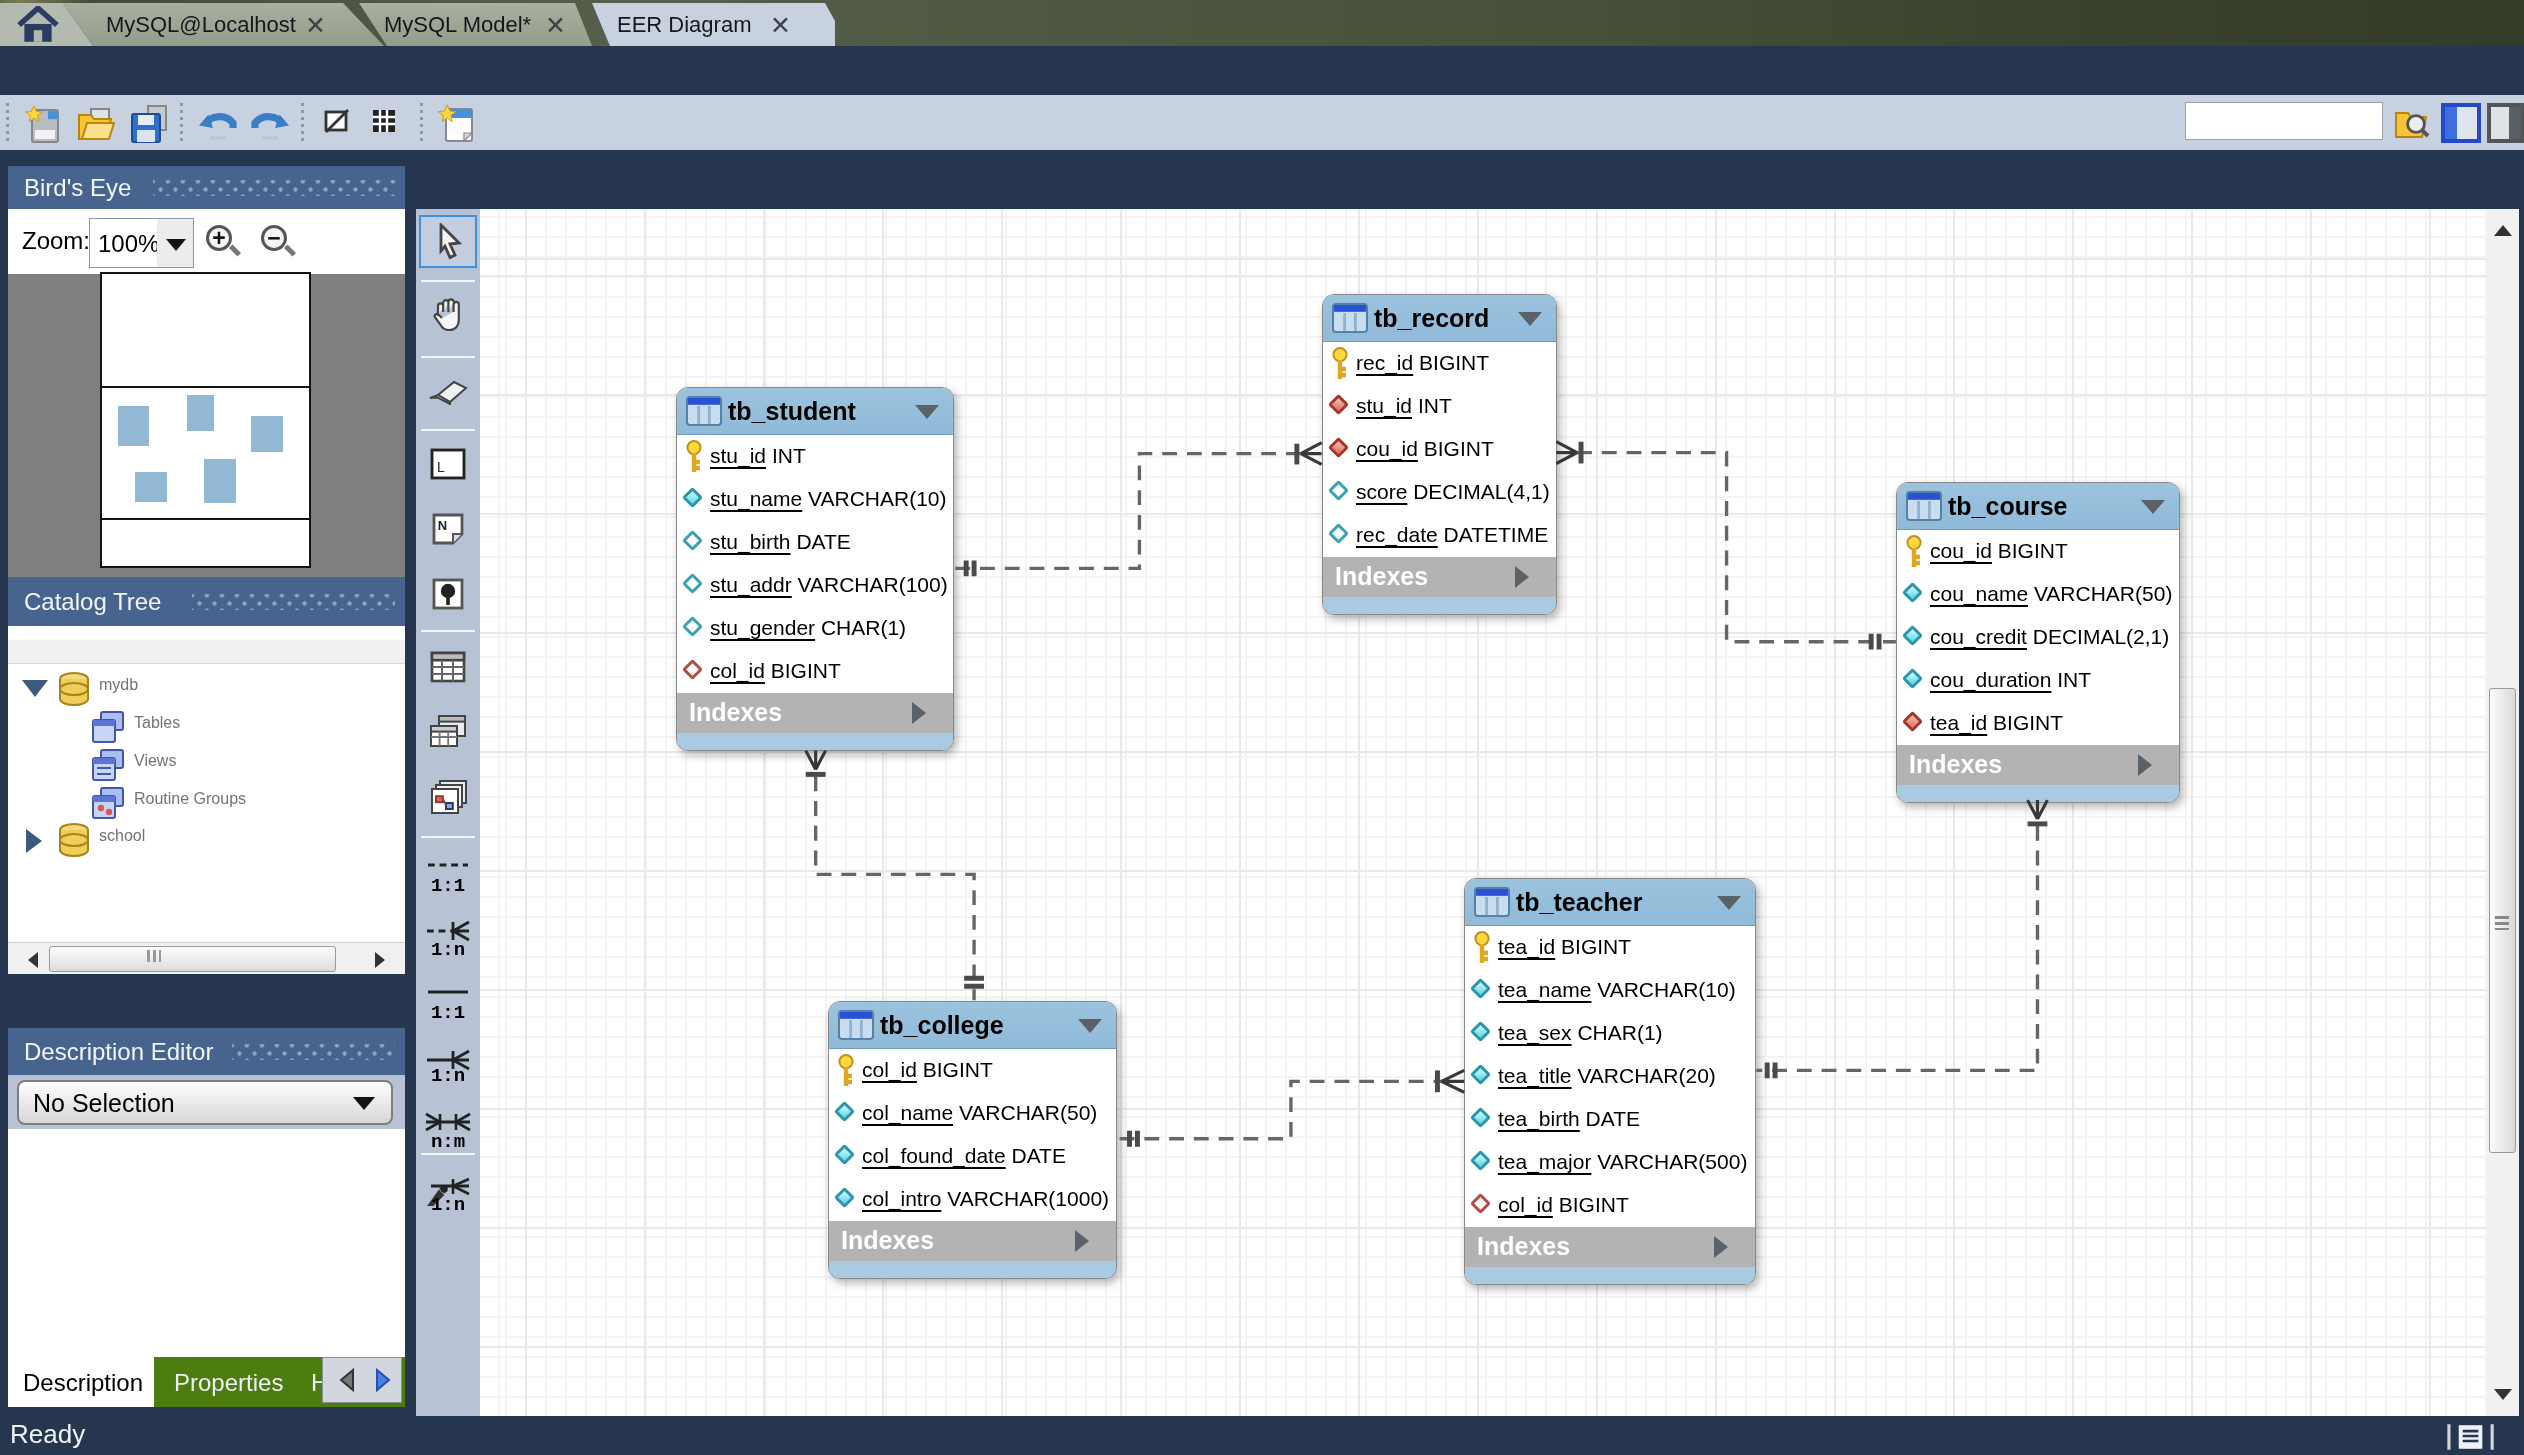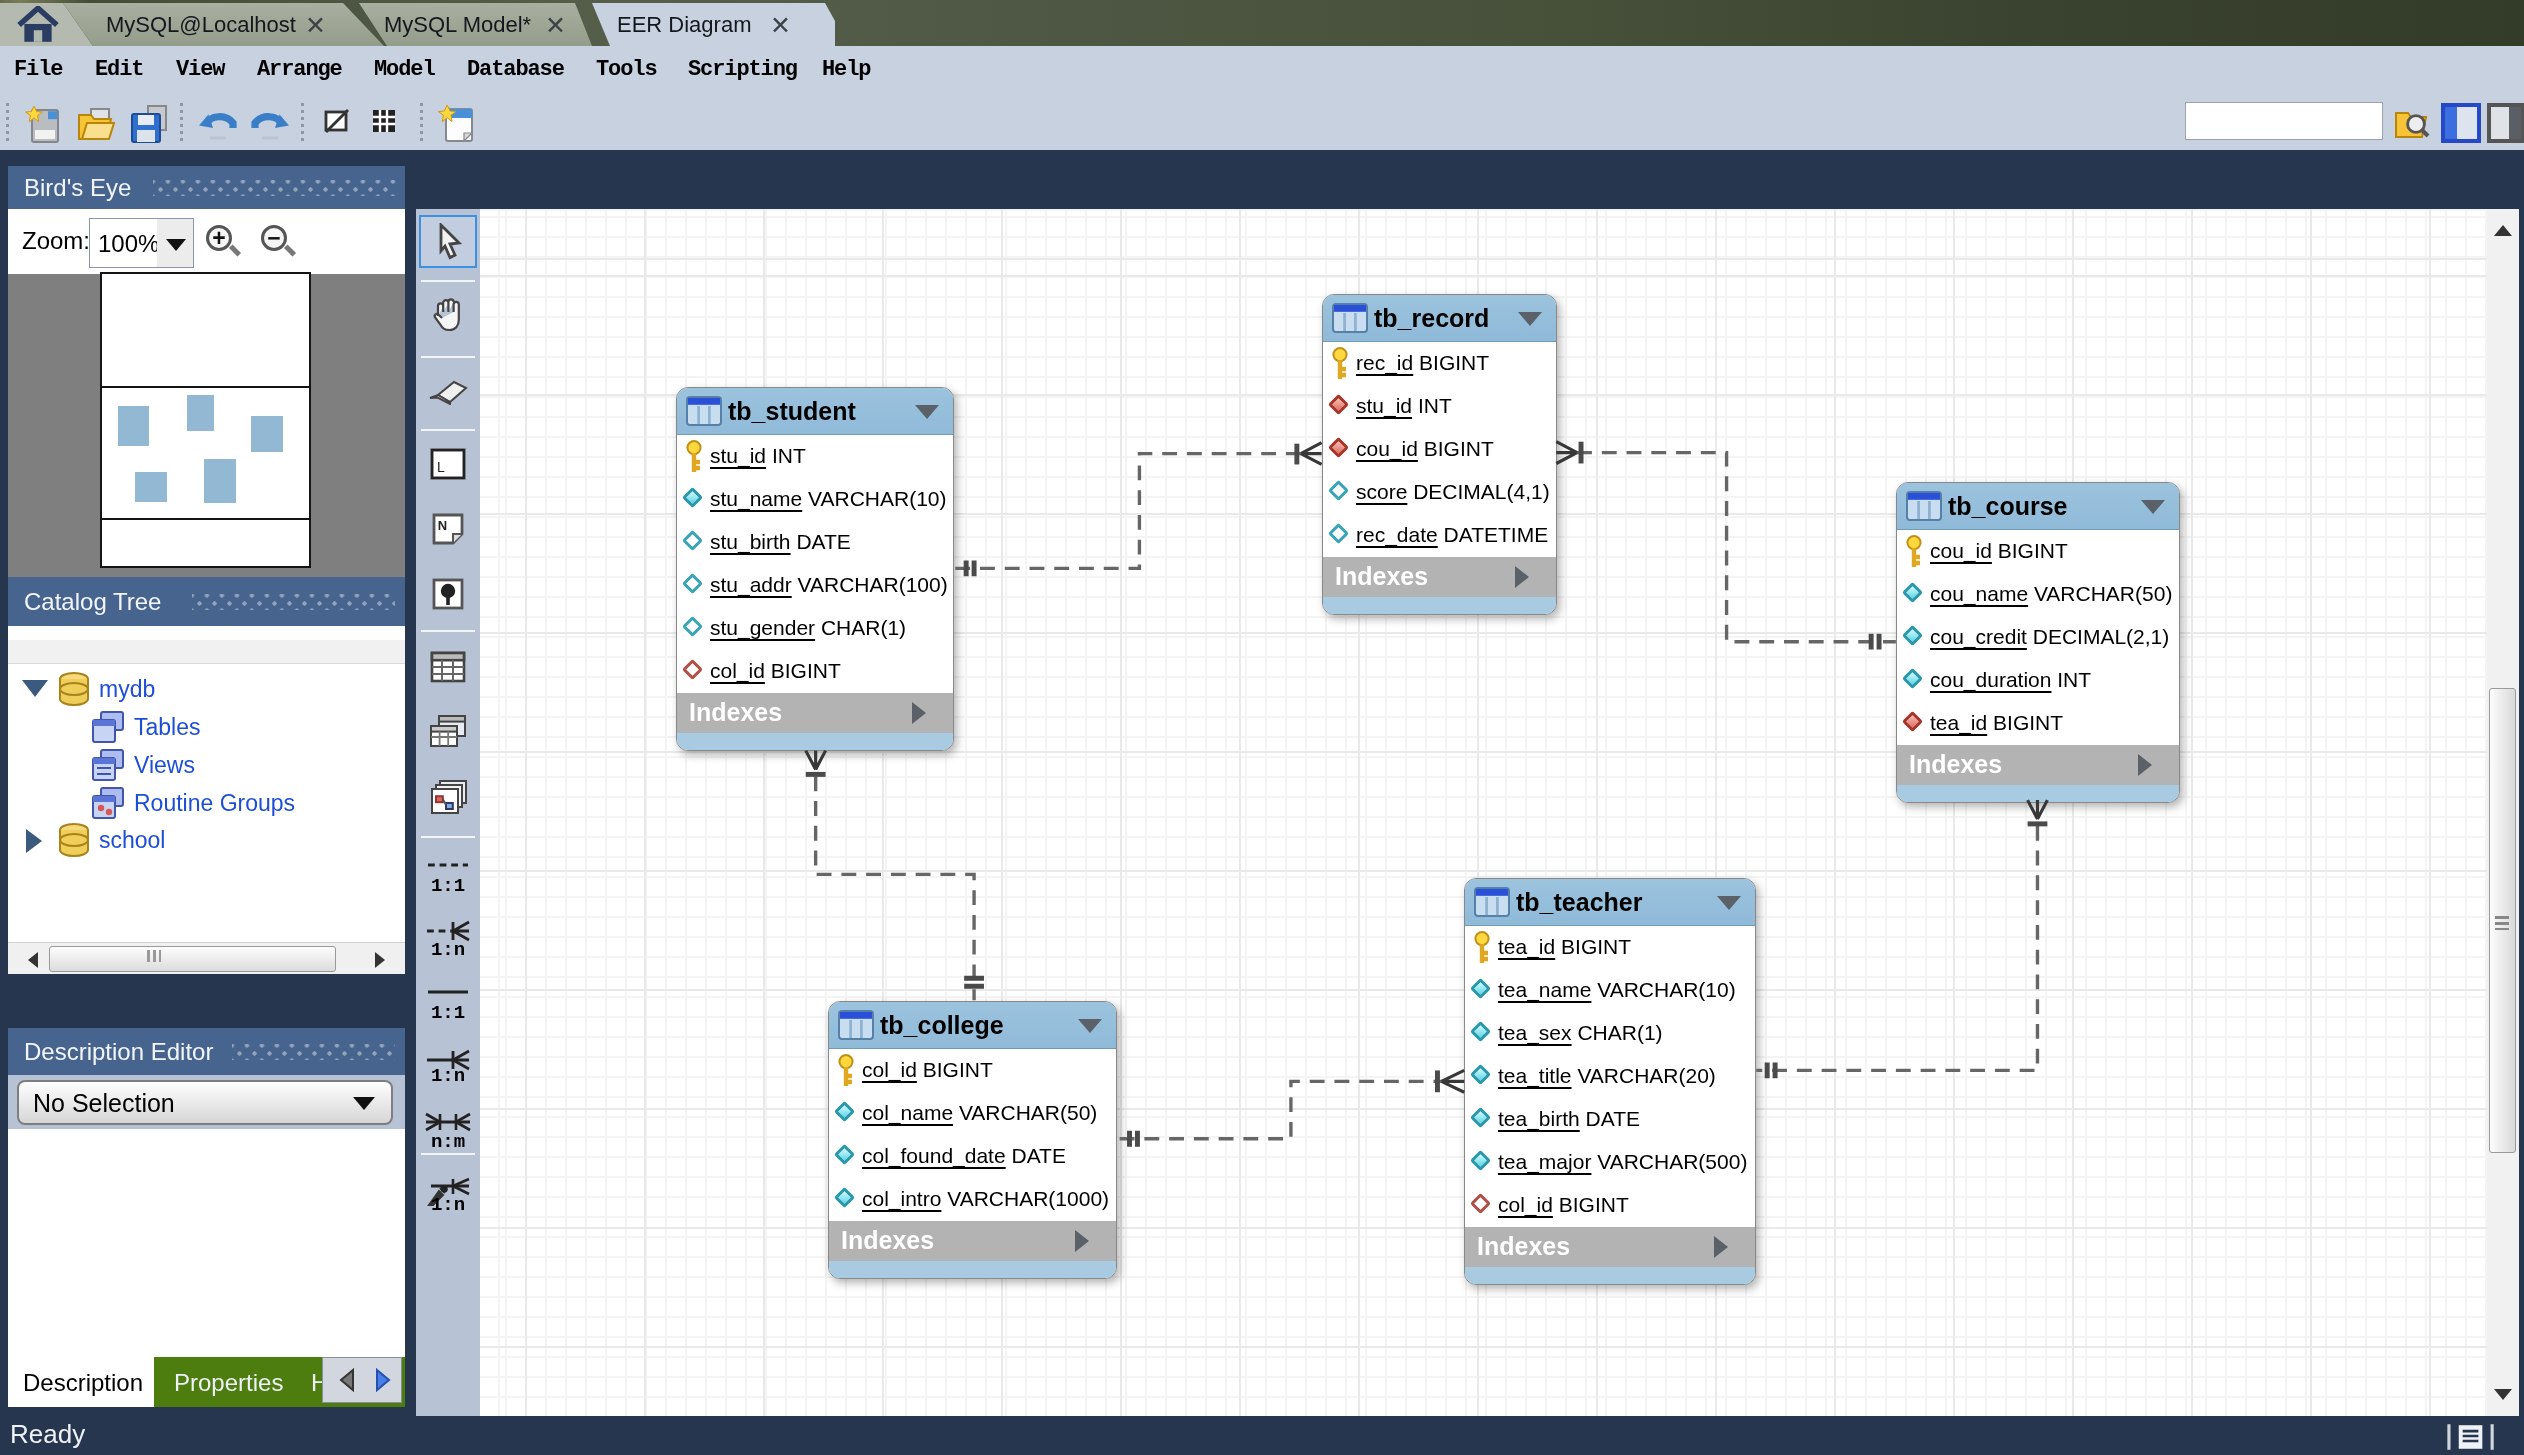--- a/index.html
+++ b/index.html
@@ -52,21 +52,21 @@
 
 #preview { position:absolute; left:0; top:108px; width:397px; height:303px; background:#7f7f7f; }
 #pbox { position:absolute; left:92px; top:-2px; width:211px; height:296px; background:#fff; border:2px solid #141414; }
 #pbox .d1 { position:absolute; left:0; top:112px; width:100%; height:2px; background:#141414; }
 #pbox .d2 { position:absolute; left:0; top:244px; width:100%; height:2px; background:#141414; }
 #pbox i { position:absolute; background:#92b8d4; }
 
 #cat-head { top:411px; height:50px; }
 #tree { position:absolute; left:0; top:460px; width:397px; height:316px; background:#fff; }
 #tree .strip { position:absolute; left:0; top:14px; width:100%; height:24px; background:#f1f1f1; border-bottom:1px solid #d8d8d8; }
-.trow { position:absolute; left:0; width:100%; height:39px; font-size:23px; color:#1d4ed8; }
+.trow { position:absolute; left:0; width:100%; height:39px; font-size:16px; color:#737373; }
 .trow .tx { position:absolute; top:6px; }
 .tri { position:absolute; width:0; height:0; }
 .tri.down { border-left:13px solid transparent; border-right:13px solid transparent; border-top:17px solid #3c5a7d; }
 .tri.right { border-top:12px solid transparent; border-bottom:12px solid transparent; border-left:16px solid #3c5a7d; }
 
 #hscroll { position:absolute; left:0; top:776px; width:397px; height:32px; background:#f0f0f0; border-top:1px solid #d0d0d0; }
 #hscroll .thumb { position:absolute; left:41px; top:3px; width:287px; height:26px; background:linear-gradient(#fdfdfd,#dcdcdc); border:1px solid #9a9a9a; border-radius:3px; }
 #hscroll .grip { position:absolute; left:139px; top:7px; width:14px; height:12px;
   background-image:repeating-linear-gradient(90deg,#999 0 3px,transparent 3px 6px); }
 .arr { position:absolute; width:0; height:0; }
@@ -154,31 +154,20 @@
   <div class="tab" id="tab2">
         <span class="lbl" style="left:25px">MySQL Model*</span>
         <span class="x" style="left:186px">✕</span>
       </div>
   <div class="tab" id="tab3">
         <span class="lbl" style="left:25px">EER Diagram</span>
         <span class="x" style="left:178px">✕</span>
       </div>
 </div>
 
-<div id="menubar">
-  <span style="left:14px">File</span>
-  <span style="left:95px">Edit</span>
-  <span style="left:176px">View</span>
-  <span style="left:257px">Arrange</span>
-  <span style="left:374px">Model</span>
-  <span style="left:467px">Database</span>
-  <span style="left:596px">Tools</span>
-  <span style="left:688px">Scripting</span>
-  <span style="left:822px">Help</span>
-</div>
 
 <div id="toolbar">
   <div class="vsep" style="left:6px"></div>
   <svg class="abs" style="left:24px;top:9px" width="38" height="40" viewBox="0 0 19 20">
     <rect x="4" y="3" width="13" height="16" rx="1" fill="#b9bdc2" stroke="#83878c"></rect>
     <rect x="12" y="3.6" width="4.6" height="4" fill="#4a90d9"></rect>
     <rect x="5.5" y="13" width="10" height="4.5" fill="#f2f2f2"></rect>
     <path d="M5 1 l1.3 2.8 L9.2 4 6.8 5.7 7.3 8.8 5 7 2.7 8.8 3.2 5.7 0.8 4 3.7 3.8 Z" fill="#ffd73e" stroke="#d09a17" stroke-width=".5"></path>
   </svg>
   <svg class="abs" style="left:77px;top:10px" width="38" height="38" viewBox="0 0 19 19">

